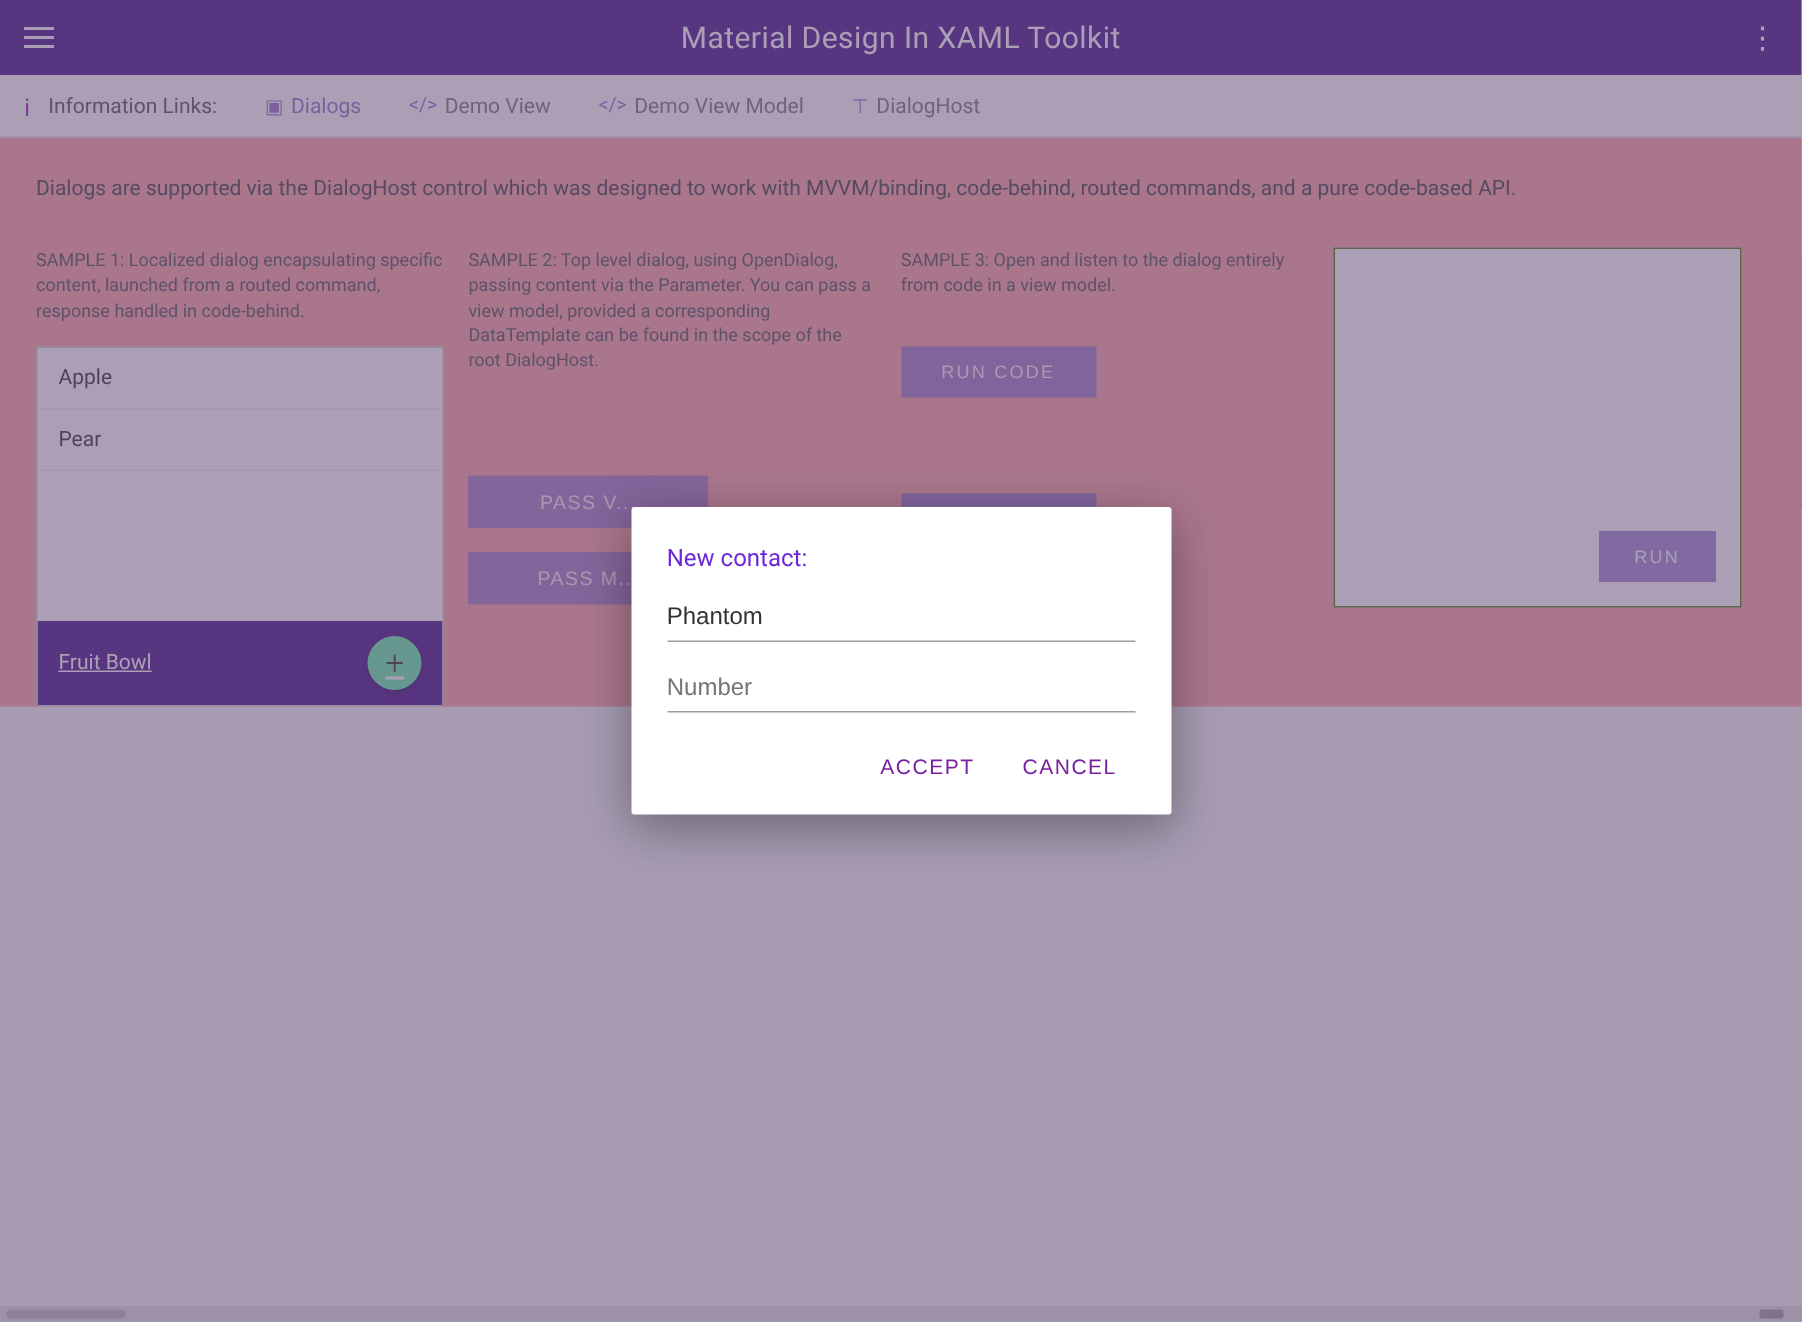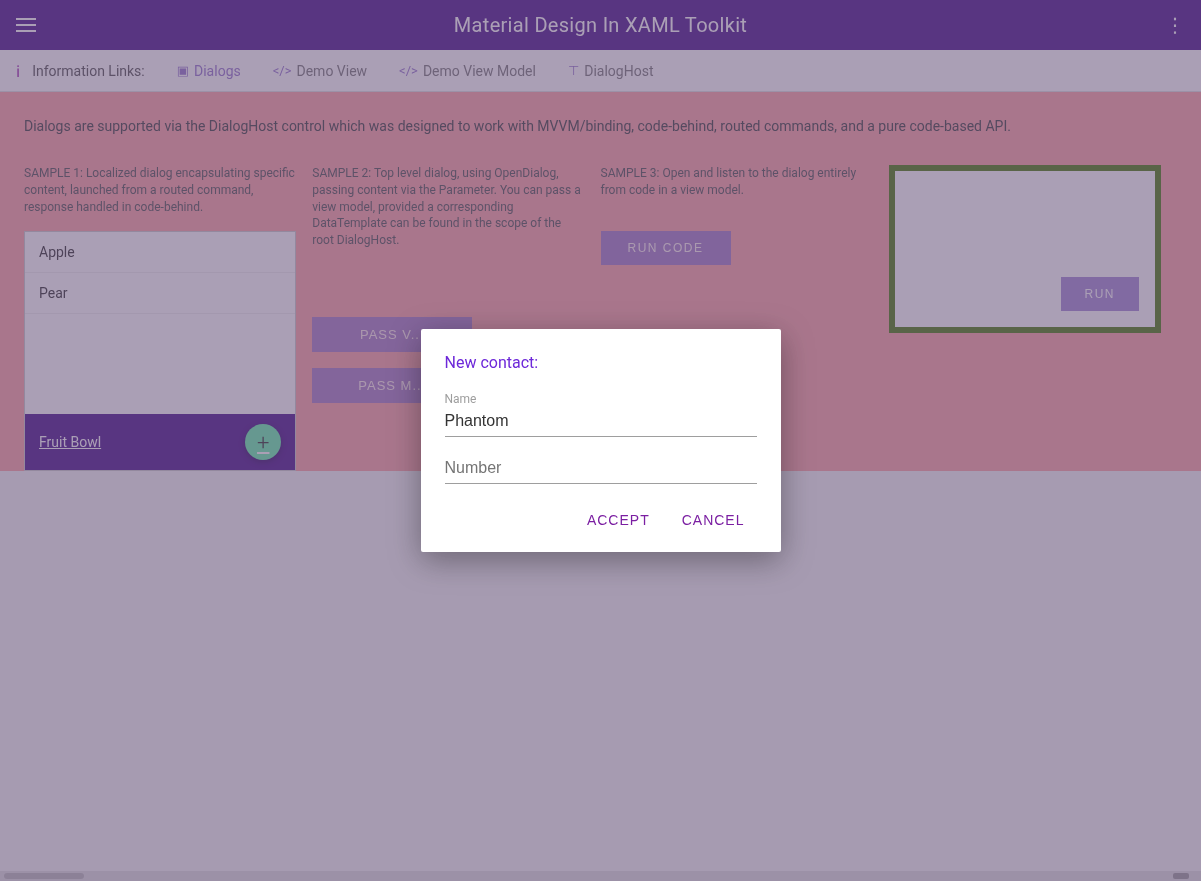--- a/index.html
+++ b/index.html
@@ -222,23 +222,23 @@
       letter-spacing: 1.5px;
       cursor: pointer;
       text-align: center;
       width: 130px;
       opacity: 0.85;
       margin-top: 48px;
     }
 
     
     .sample4-box {
-      border: 6px solid #4d7c0f;
+      border: 1px solid #4d7c0f;
       background: #fff;
-      height: 168px;
+      height: 240px;
       position: relative;
     }
     .run-btn-4 {
       background: #9575cd;
       color: #fff;
       border: none;
       padding: 10px 24px;
       font-size: 12px;
       letter-spacing: 1.5px;
       cursor: pointer;
@@ -420,21 +420,20 @@
 <div class="bottom-scrollbar" style="position:fixed; bottom:0; left:0; right:0;">
   <div class="scrollbar-thumb"></div>
   <div class="scrollbar-right-indicator"></div>
 </div>
 
 <div class="overlay">
   <div class="dialog">
     <div class="dialog-title">New contact:</div>
 
     <div class="dialog-field">
-      <label class="dialog-field-label">Name</label>
       <input class="dialog-field-input" type="text" value="Phantom" style="">
     </div>
 
     <div class="dialog-field">
       <input class="dialog-field-input" type="text" placeholder="Number" style="">
     </div>
 
     <div class="dialog-actions">
       <button class="dialog-btn">ACCEPT</button>
       <button class="dialog-btn">CANCEL</button>

